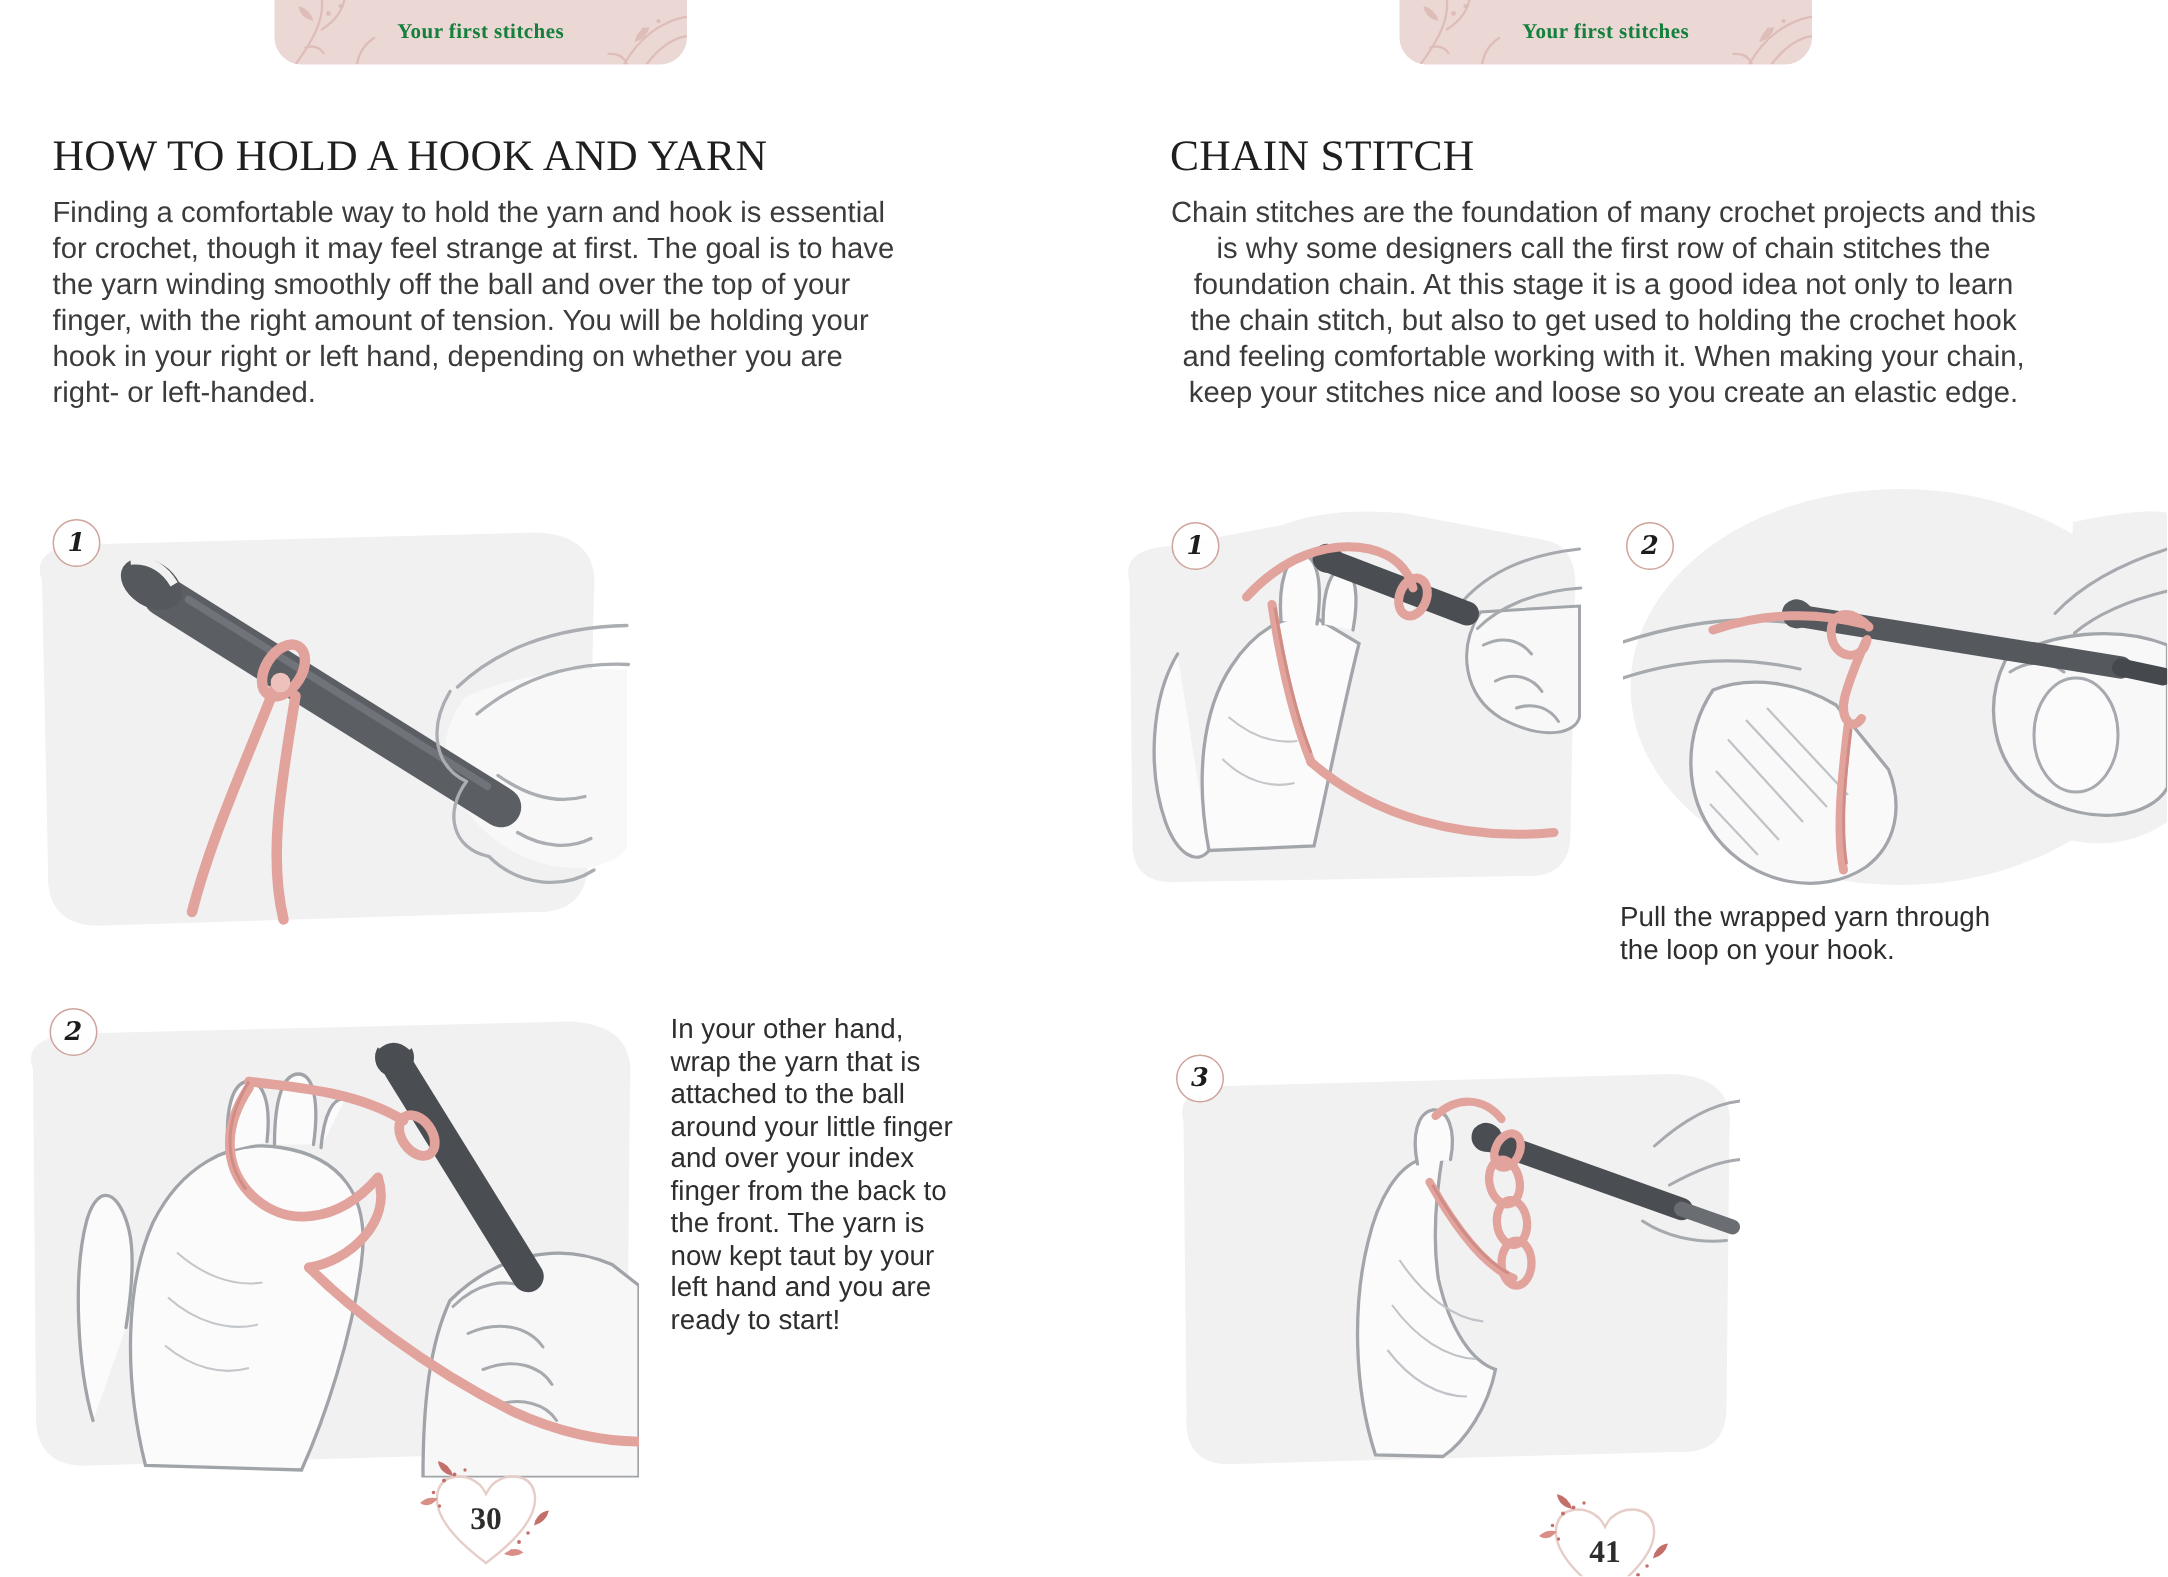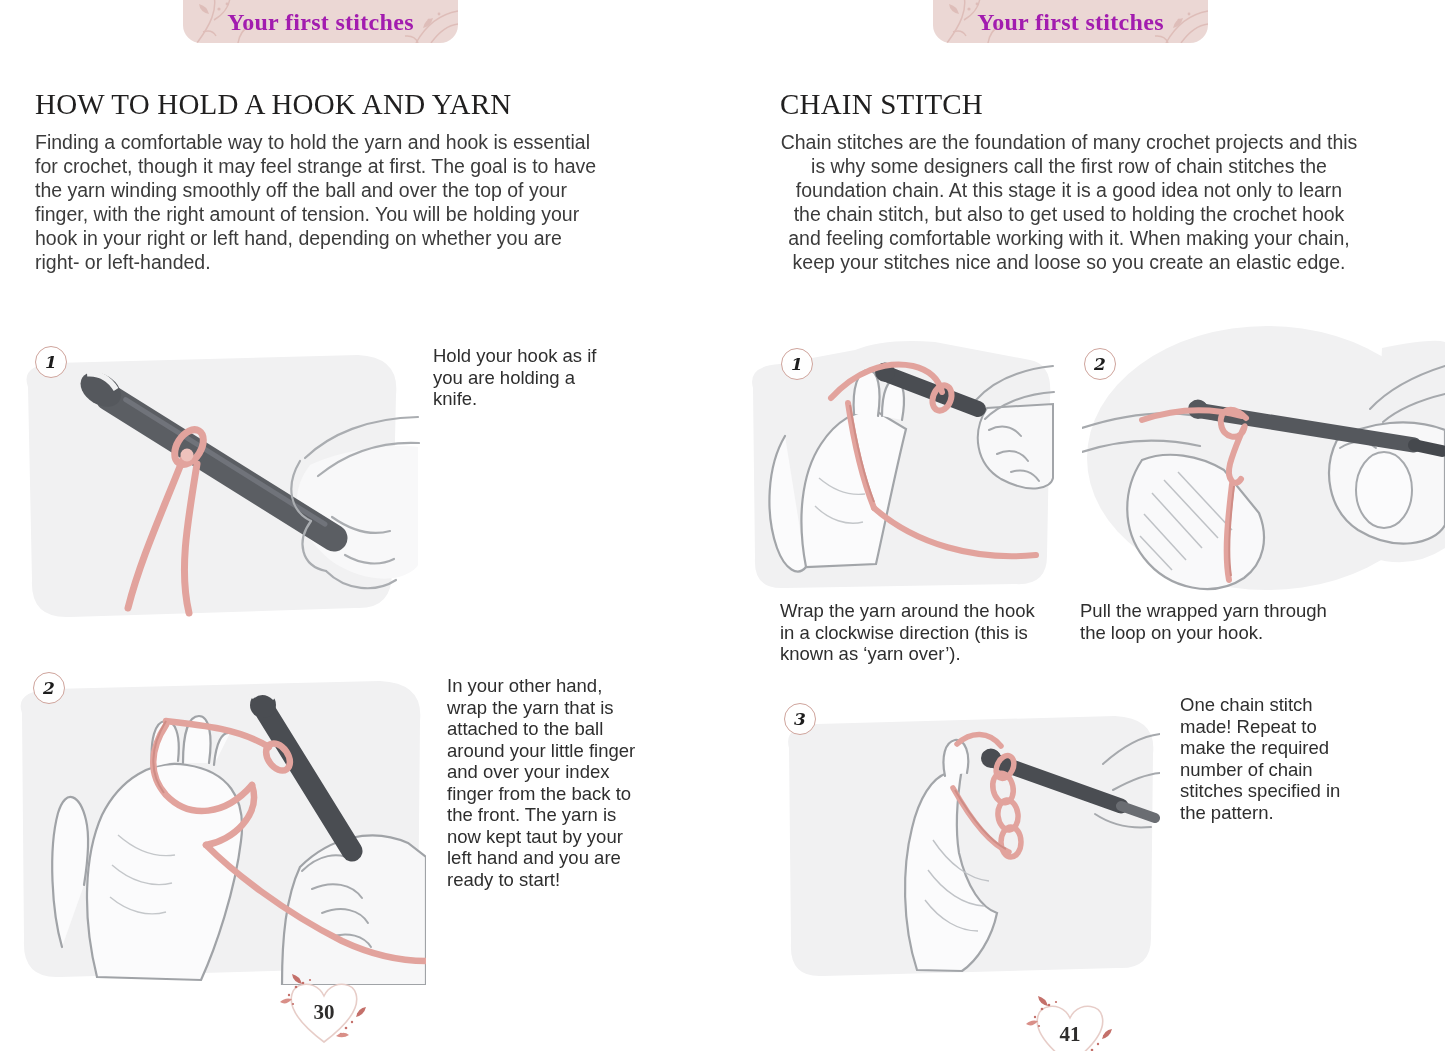--- a/index.html
+++ b/index.html
@@ -11,21 +11,21 @@
   
   .tab {
     position:absolute; top:0; width:275px; height:43px;
     background:#ebd7d4; border-radius:0 0 18px 18px;
     display:flex; align-items:center; justify-content:center; overflow:hidden;
   }
   .tab-left { left:183px; } .tab-right { left:933px; }
   .tab .floral { position:absolute; inset:0; width:100%; height:100%; }
   .tab .tab-label {
     position:relative; font-family:"Liberation Serif", serif; font-weight:700;
-    font-size:24px; color:#a21caf; letter-spacing:.3px; padding-top:1px;
+    font-size:14px; color:#15803d; letter-spacing:.3px; padding-top:1px;
   }
   
   .page-title {
     position:absolute; font-family:"Liberation Serif", serif; font-weight:400;
     font-size:29px; color:#201f1f; letter-spacing:.2px; white-space:nowrap;
   }
   .title-left  { left:35px;  top:88px; }
   .title-right { left:780px; top:88px; }
   .intro { position:absolute; font-size:19.5px; line-height:24px; color:#3b3b3b; }
   .intro-left  { left:35px;  top:130px; width:562px; }
@@ -144,21 +144,20 @@
         <ellipse cx="189" cy="122" rx="12" ry="19" transform="rotate(32 189 122)"></ellipse>
         <path d="M183,134 C160,192 140,236 128,283"></path>
         <path d="M197,139 C187,200 179,246 189,288"></path>
       </g>
       <circle cx="187" cy="130" r="6.5" fill="#eec2bc"></circle>
     </svg>
   </div>
   <div class="badge badge-l1">
     <span>1</span>
   </div>
-  <p class="caption cap-l1">Hold your hook as if you are holding a knife.</p>
 
   <div class="illus illus-l2">
     <svg viewBox="0 0 426 330" role="img" aria-label="Sketch of left hand with yarn wrapped over the fingers while the right hand holds the hook">
       <path d="M22,58 Q14,36 52,34 L380,26 Q424,28 420,66 L418,280 Q418,315 380,313 L60,322 Q22,324 24,285 Z" fill="#f1f1f2"></path>
       <g stroke="#a0a3a7" stroke-width="2.2" fill="#fbfbfc" stroke-linecap="round">
         <path d="M62,292 C52,258 48,195 58,158 C66,132 80,140 86,165 C90,182 88,205 84,230"></path>
         <path d="M97,322 C82,262 84,200 102,160 C120,124 152,104 187,110 C227,116 247,142 241,186 C235,236 216,292 201,325 Z"></path>
         <path d="M152,112 C150,84 155,67 165,66 C175,65 181,79 178,106"></path>
         <path d="M183,108 C183,77 189,61 199,61 C209,61 213,80 209,108"></path>
         <path d="M214,110 C216,88 222,76 230,78"></path>
@@ -247,21 +246,20 @@
         <ellipse cx="207" cy="90" rx="9" ry="13" transform="rotate(20 207 90)"></ellipse>
         <path d="M113,95 C119,135 127,170 139,200"></path>
         <path d="M139,200 C180,236 240,253 301,247"></path>
       </g>
       <path d="M115,97 C121,134 128,166 139,194" stroke="#cf8d86" stroke-width="2" fill="none"></path>
     </svg>
   </div>
   <div class="badge badge-r1">
     <span>1</span>
   </div>
-  <p class="caption cap-r1">Wrap the yarn around the hook in a clockwise direction (this is known as ‘yarn over’).</p>
 
   <div class="illus illus-r2">
     <svg viewBox="0 0 363 287" role="img" aria-label="Sketch of the wrapped yarn being pulled through the loop on the hook">
       <ellipse cx="185" cy="150" rx="180" ry="132" fill="#f1f1f2"></ellipse>
       <path d="M300,40 Q350,30 363,34 L363,240 Q330,262 290,250 Z" fill="#f1f1f2"></path>
       <path d="M60,152 C40,182 40,222 62,250 C87,282 132,290 162,270 C182,255 187,230 177,205 L142,162 C117,147 85,142 60,152 Z" fill="#f9f9fa" stroke="#a2a5a9" stroke-width="2.2"></path>
       <g stroke="#bfc2c6" stroke-width="1.5" fill="none">
         <path d="M70,185 L120,240"></path>
           <path d="M82,172 L136,230"></path>
           <path d="M96,164 L150,222"></path>
@@ -324,21 +322,20 @@
         <ellipse cx="246" cy="174" rx="10" ry="15"></ellipse>
         <path d="M192,76 C206,63 224,63 236,78"></path>
         <path d="M188,120 C206,152 226,177 244,184"></path>
       </g>
       <path d="M190,122 C207,151 225,173 241,181" stroke="#cf8d86" stroke-width="2" fill="none"></path>
     </svg>
   </div>
   <div class="badge badge-r3">
     <span>3</span>
   </div>
-  <p class="caption cap-r3">One chain stitch made! Repeat to make the required number of chain stitches specified in the pattern.</p>
 
   <div class="pagefoot pagefoot-right">
     <svg viewBox="0 0 112 80">
       <path d="M56,72 C32,54 20,38 24,24 C27,13 42,11 52,20 C54,22 55,24 56,26 C57,24 58,22 60,20 C70,11 85,13 88,24 C92,38 80,54 56,72 Z" fill="none" stroke="#e7cdc8" stroke-width="1.6"></path>
       <g fill="#c4706a">
         <circle cx="28" cy="17" r="1.3"></circle>
           <circle cx="35" cy="13" r="1.3"></circle>
           <circle cx="42" cy="10" r="1.1"></circle>
         <circle cx="21" cy="25" r="1.2"></circle>
           <circle cx="25" cy="34" r="1.1"></circle>

